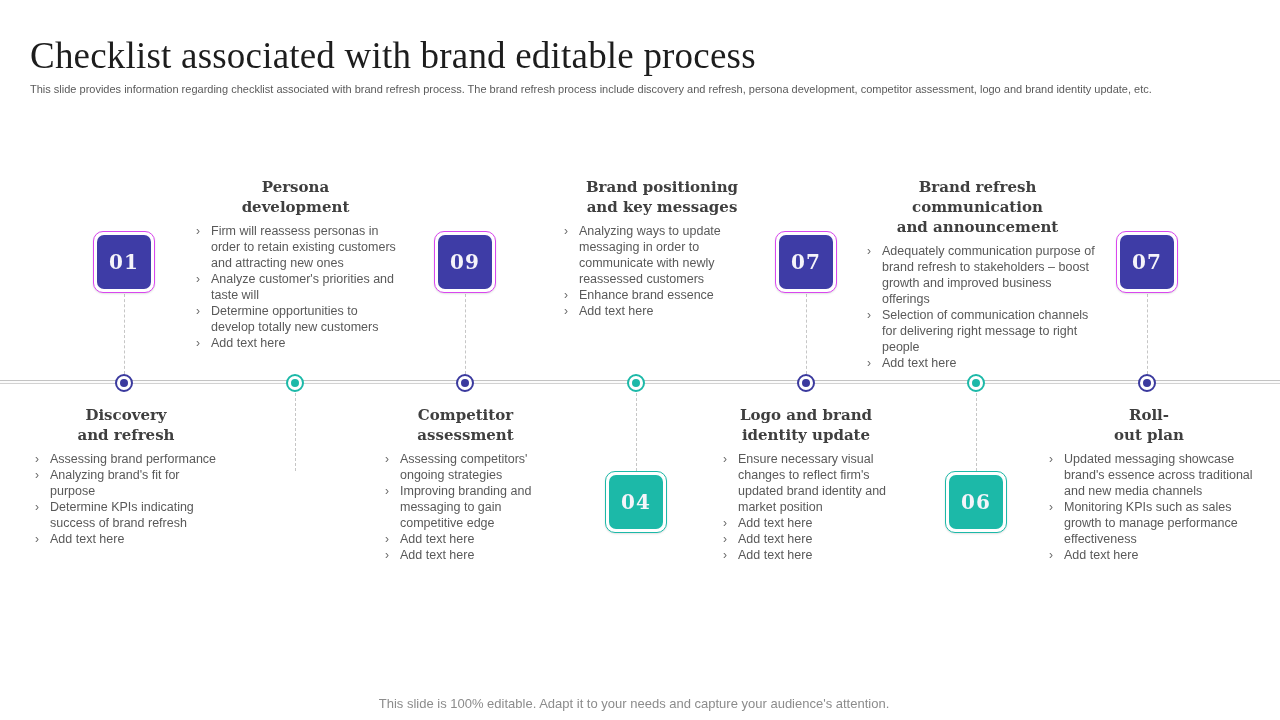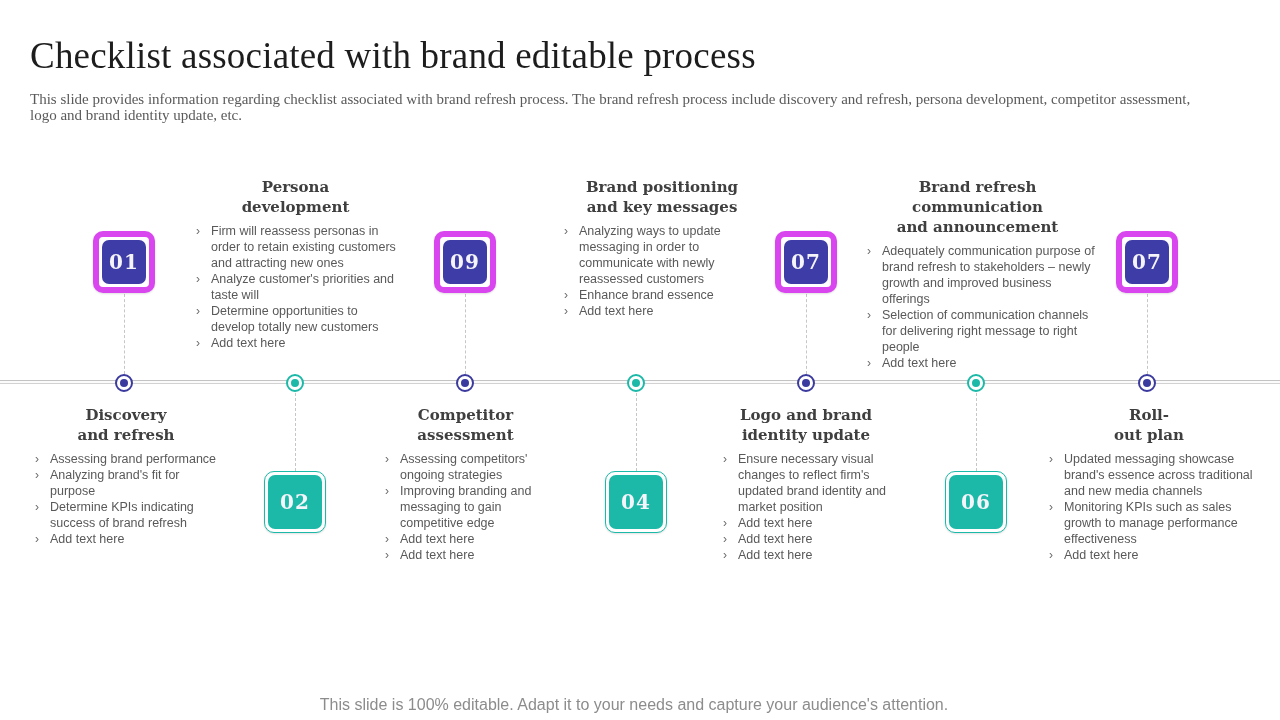--- a/index.html
+++ b/index.html
@@ -20,26 +20,25 @@
     left: 30px; top: 34px;
     font-family: "Liberation Serif", serif;
     font-weight: 400;
     font-size: 37px;
     color: #1d1d1d;
     letter-spacing: 0.2px;
     white-space: nowrap;
   }
   .slide-subtitle {
     position: absolute;
-    left: 30px; top: 91px;
+    left: 30px; top: 81px;
     width: 1165px;
-    font-size: 15px;
+    font-size: 11px;
     line-height: 16px;
     color: #5a5a5a;
-    font-family: Liberation Serif, serif;
   }
 
   
   .timeline-line {
     position: absolute;
     left: 0; right: 0; top: 380px;
     height: 4px;
     border-top: 1px solid #c3c3c3;
     border-bottom: 1px solid #d2d2d2;
     background: #fbfbfb;
@@ -57,21 +56,21 @@
   .num-box .inner {
     width: 100%; height: 100%;
     border-radius: 7px;
     display: flex; align-items: center; justify-content: center;
     color: #f5f4fa;
     font-family: "DejaVu Serif", serif;
     font-weight: 700;
     font-size: 20px;
     letter-spacing: 1px;
   }
-  .num-box.indigo { border: 6px solid #d946ef; }
+  .num-box.indigo { border: 1px solid #d946ef; }
   .num-box.indigo .inner { background: #3e3ca6; }
   .num-box.teal { border: 1px solid #1cb9a8; }
   .num-box.teal .inner { background: #1cb9a8; }
   .box-above { top: 231px; }
   .box-below { top: 471px; }
 
   
   .dot {
     position: absolute;
     top: 374px;
@@ -145,21 +144,21 @@
   .tb-s4 { left: 556px; width: 212px; } .tb-s4 ul { margin-left: 8px; }
   .tb-s5 { left: 708px; width: 196px; } .tb-s5 ul { margin-left: 15px; }
   .tb-s6 { left: 855px; width: 245px; } .tb-s6 ul { margin-left: 12px; }
   .tb-s7 { left: 1040px; width: 218px; } .tb-s7 ul { margin-left: 9px; }
 
   
   .slide-footer {
     position: absolute;
     left: 0; right: 12px; top: 696px;
     text-align: center;
-    font-size: 16px;
+    font-size: 13px;
     color: #8c8c8c;
   }
 </style>
 </head>
 <body>
 
 <div class="slide">
 
   <h1 class="slide-title">Checklist associated with brand editable process</h1>
   <p class="slide-subtitle">This slide provides information regarding checklist associated with brand refresh process. The brand refresh process include discovery and refresh, persona development, competitor assessment, logo and brand identity update, etc.</p>
@@ -178,23 +177,20 @@
   <div class="dot teal dt-s2"></div>
   <div class="dot indigo dt-s3"></div>
   <div class="dot teal dt-s4"></div>
   <div class="dot indigo dt-s5"></div>
   <div class="dot teal dt-s6"></div>
   <div class="dot indigo dt-s7"></div>
 
   <div class="num-box indigo box-above bx-s1">
     <div class="inner">01</div>
   </div>
-  <div class="num-box teal box-below bx-s2">
-    <div class="inner">02</div>
-  </div>
   <div class="num-box indigo box-above bx-s3">
     <div class="inner">09</div>
   </div>
   <div class="num-box teal box-below bx-s4">
     <div class="inner">04</div>
   </div>
   <div class="num-box indigo box-above bx-s5">
     <div class="inner">07</div>
   </div>
   <div class="num-box teal box-below bx-s6">
@@ -334,21 +330,21 @@
       </ul>
   </div>
 
   <div class="text-block tb-above tb-s6">
     <h3>Brand refresh communication
 and announcement</h3>
     <ul>
 
         <li>
           <span class="marker">›</span>
-          <span>Adequately communication purpose of brand refresh to stakeholders – newly growth and improved business offerings</span>
+          <span>Adequately communication purpose of brand refresh to stakeholders – boost growth and improved business offerings</span>
         </li>
 
         <li>
           <span class="marker">›</span>
           <span>Selection of communication channels for delivering right message to right people</span>
         </li>
 
         <li>
           <span class="marker">›</span>
           <span>Add text here</span>

